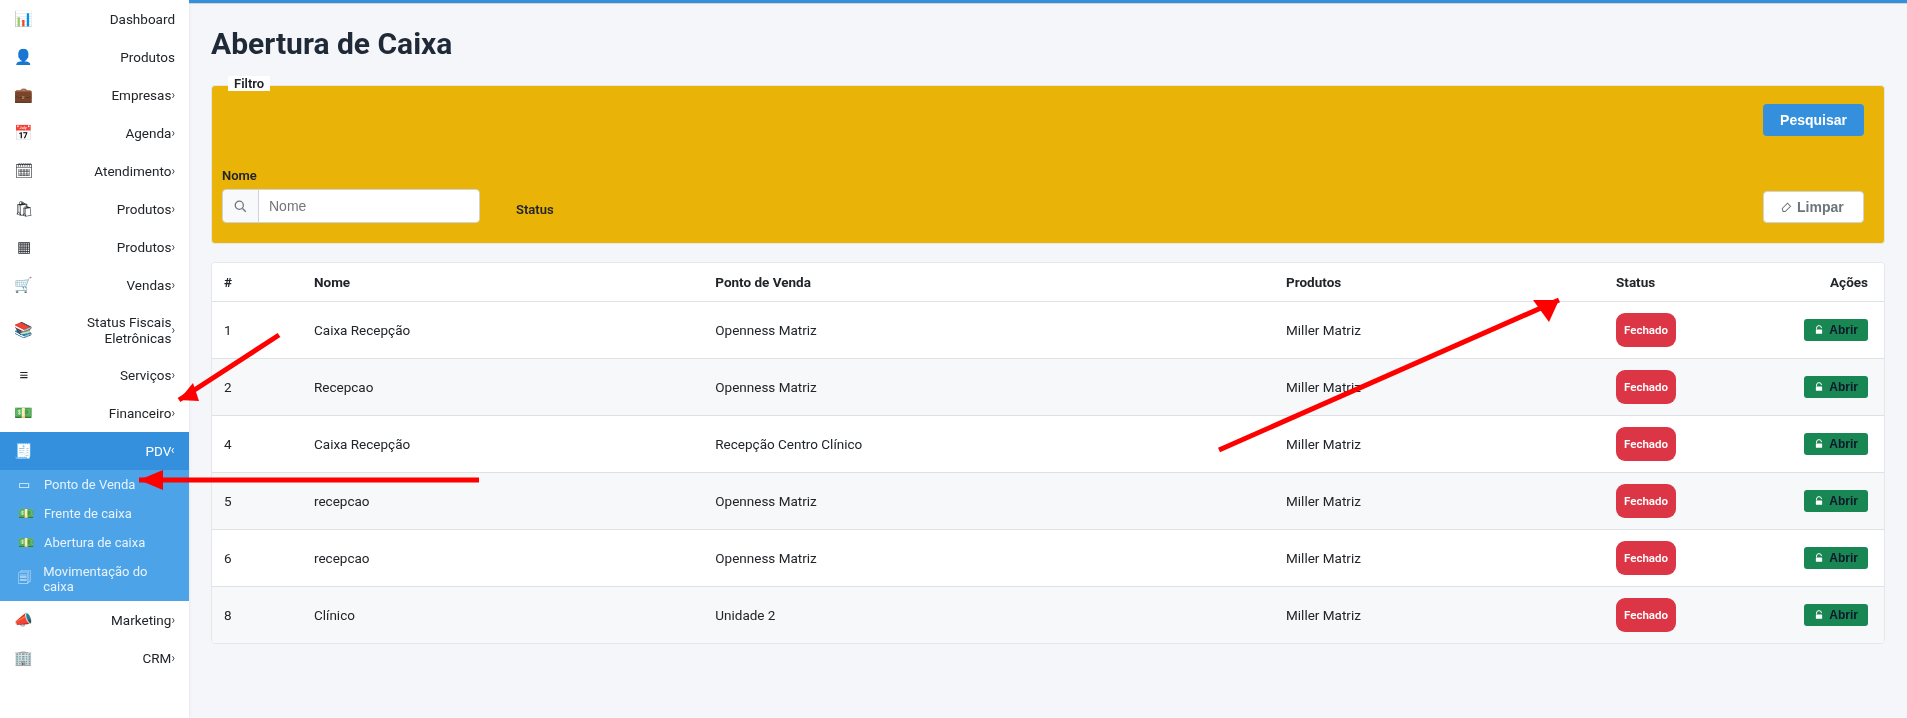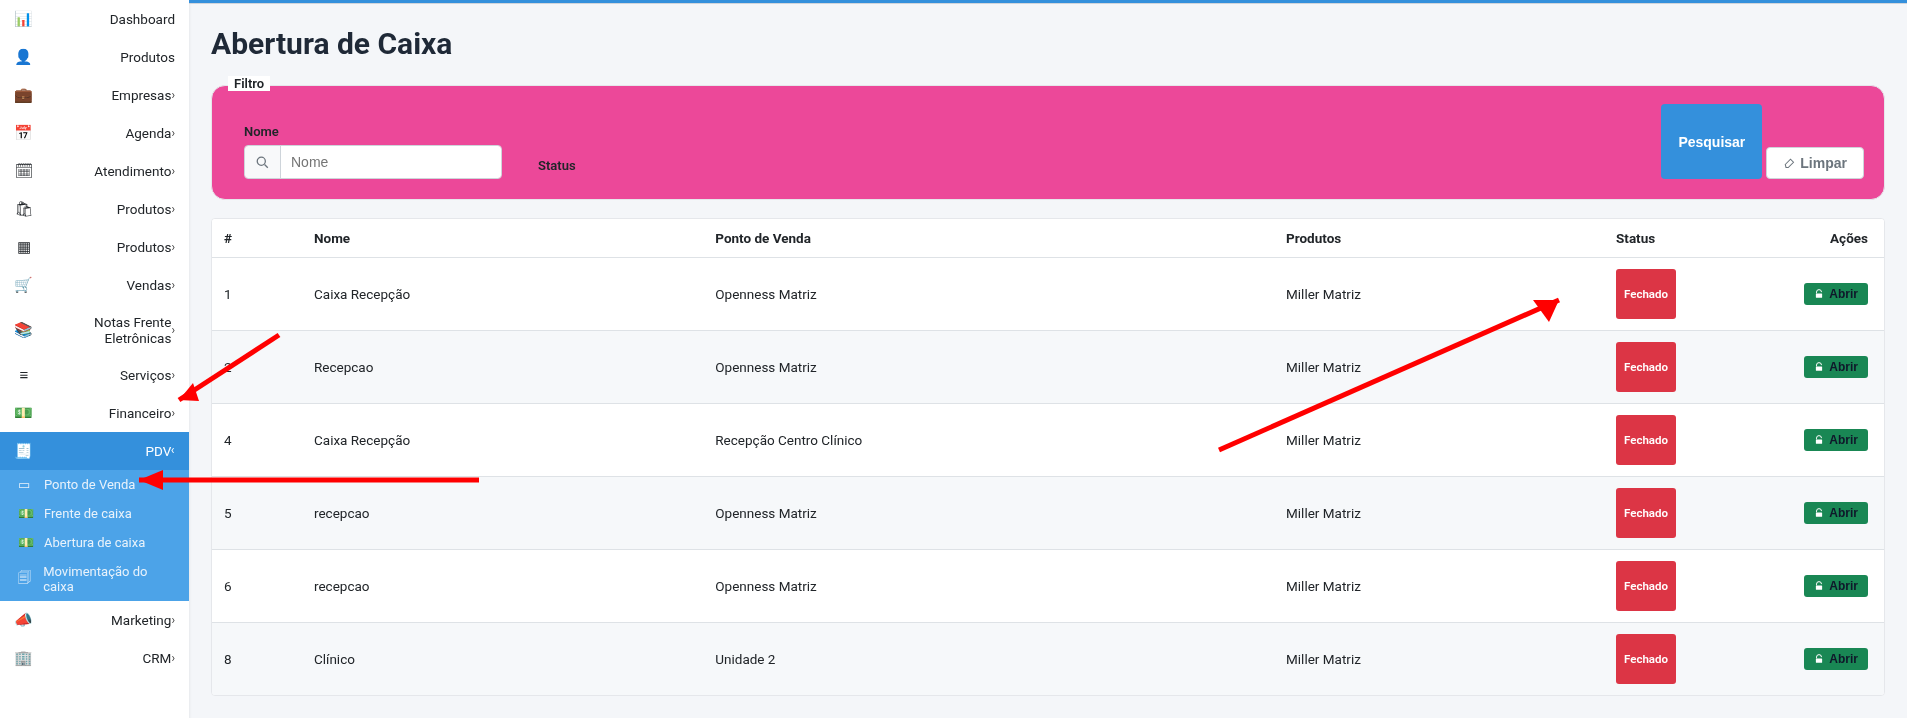--- a/index.html
+++ b/index.html
@@ -60,24 +60,24 @@
   margin: 0 -22px 8px -22px;
   border-bottom: 1px solid #d1d5db;
 }
 h1.page-title {
   font-size: 30px;
   font-weight: 700;
   color: #1f2937;
   margin: 22px 0 24px 0;
 }
 .filter-box {
-  background: #ec4899;
+  background: #eab308;
   border: 1px solid #e5e7eb;
-  border-radius: 14px;
-  padding: 18px 20px 20px 32px;
+  border-radius: 4px;
+  padding: 18px 20px 20px 10px;
   position: relative;
   margin-bottom: 18px;
 }
 .filter-legend {
   position: absolute;
   top: -10px;
   left: 16px;
   background: #fff;
   padding: 0 6px;
   font-weight: 600;
@@ -112,21 +112,21 @@
 }
 .input-wrap input, .input-wrap select {
   border: none;
   padding: 8px 10px;
   font-size: 14px;
   outline: none;
   background: #fff;
 }
 .input-wrap input { width: 220px; }
 .input-wrap select { width: 220px; appearance: none; padding-right: 24px; background-image: linear-gradient(45deg, transparent 50%, #555 50%), linear-gradient(-45deg, transparent 50%, #555 50%); background-position: calc(100% - 14px) 14px, calc(100% - 9px) 14px; background-size: 5px 5px; background-repeat: no-repeat;}
-.filter-actions { margin-left: auto; display: flex; gap: 4px; }
+.filter-actions { margin-left: auto; display: flex; gap: 12px; flex-direction: column; }
 .btn {
   padding: 7px 16px;
   border-radius: 4px;
   font-size: 14px;
   font-weight: 600;
   cursor: pointer;
   border: 1px solid transparent;
   display: inline-flex;
   align-items: center;
   gap: 5px;
@@ -141,24 +141,24 @@
   text-align: left;
   padding: 11px 12px;
   font-size: 13.5px;
   border-top: 1px solid #dee2e6;
 }
 th { font-weight: 700; background: #fff; border-top: none; }
 th:last-child, td:last-child { text-align: right; padding-right: 16px;}
 tbody tr:nth-child(even) { background: #f6f8fa; }
 .badge {
   display: inline-block;
-  padding: 18px 8px;
+  padding: 10px 8px;
   font-size: 11.5px;
   font-weight: 600;
-  border-radius: 3px;
+  border-radius: 9px;
   color: #fff;
 }
 .badge-danger { background: #dc3545; }
 
 
 .arrow {
   position: absolute;
   pointer-events: none;
 }
 .arr-line { stroke: #ff0000; stroke-width: 5; fill: none; }
@@ -205,21 +205,21 @@
         <span class="label">Produtos</span>
         <span class="chev">›</span>
       </div>
       <div class="nav-item">
         <span class="icon glyph">🛒</span>
         <span class="label">Vendas</span>
         <span class="chev">›</span>
       </div>
       <div class="nav-item">
         <span class="icon glyph">📚</span>
-        <span class="label">Notas Frente Eletrônicas</span>
+        <span class="label">Status Fiscais Eletrônicas</span>
         <span class="chev">›</span>
       </div>
       <div class="nav-item">
         <span class="icon glyph">≡</span>
         <span class="label">Serviços</span>
         <span class="chev">›</span>
       </div>
       <div class="nav-item">
         <span class="icon glyph">💵</span>
         <span class="label">Financeiro</span>

